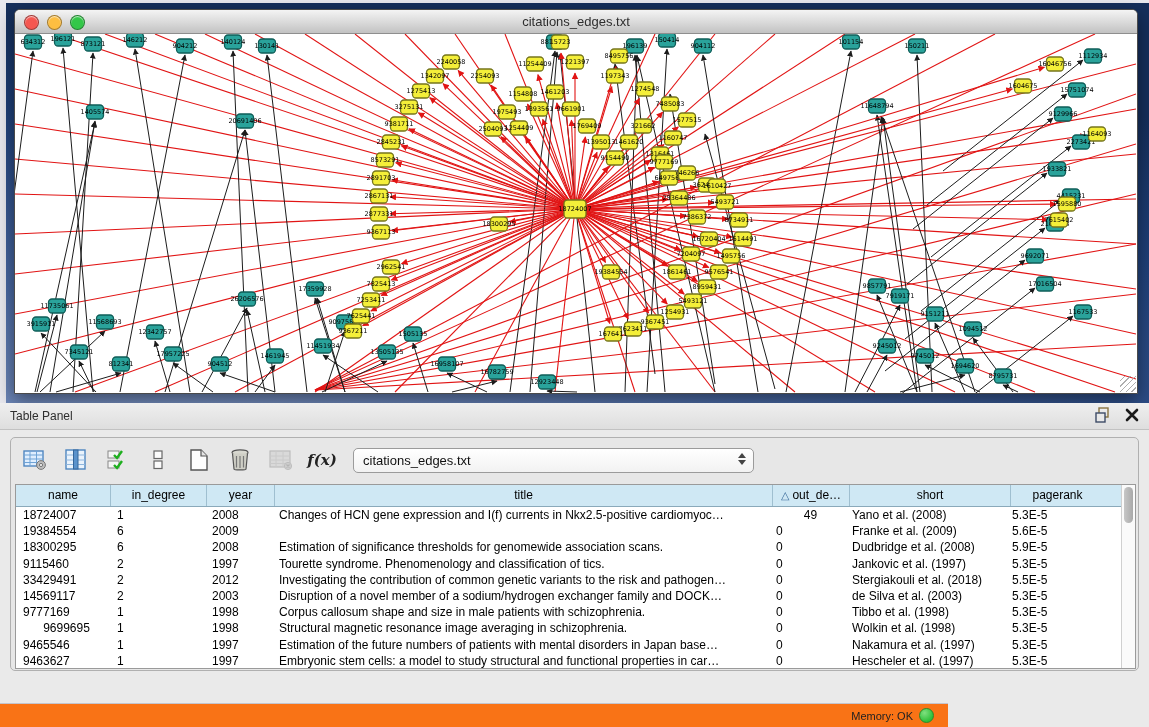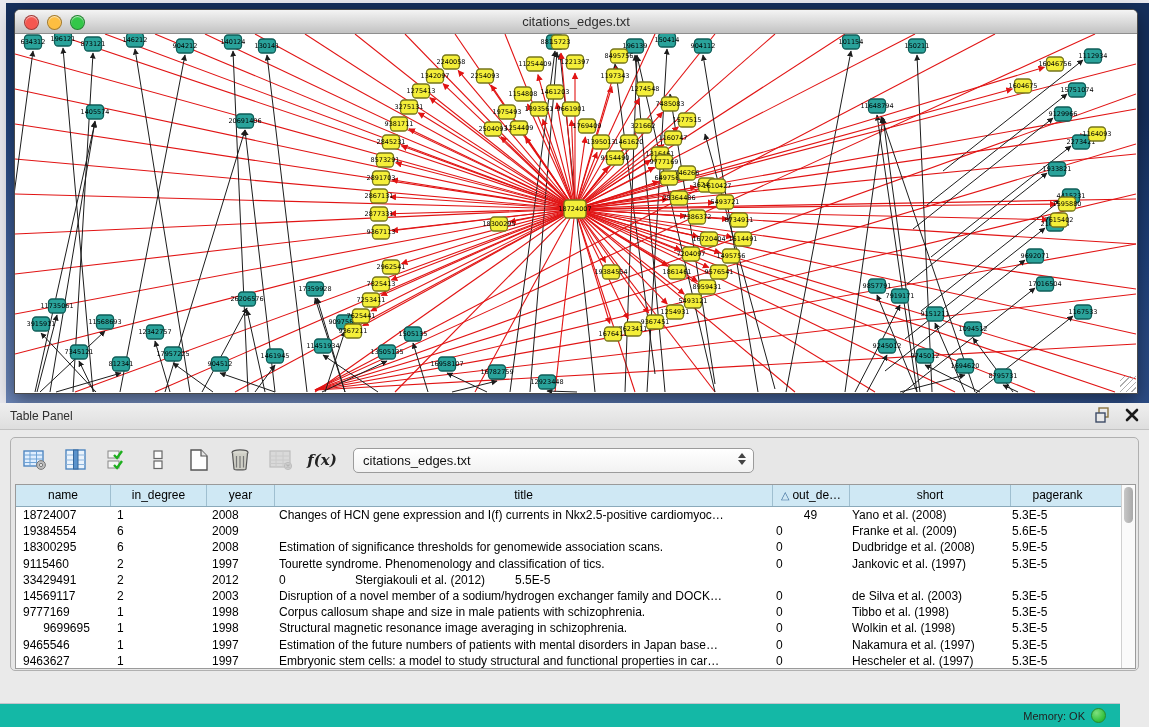--- a/index.html
+++ b/index.html
@@ -53,21 +53,21 @@
   #vthumb{position:absolute;left:1.5px;top:2px;width:9px;height:36px;border-radius:5px;
     background:linear-gradient(90deg,#c7c7c7,#a9a9a9);}
   
   #tabs{position:absolute;left:0;top:272px;width:100%;display:flex;justify-content:center;}
   .tab{height:20px;line-height:20px;font-size:13px;padding:0 14px;background:#fdfdfd;color:#111;
     border:1px solid #9a9a9a;border-left:none;}
   .tab:first-child{border-left:1px solid #9a9a9a;border-radius:4px 0 0 4px;}
   .tab:last-child{border-radius:0 4px 4px 0;}
   .tab.sel{background:linear-gradient(#8e8e8e,#6e6e6e);color:#e8e8e8;}
   
-  #statusbar{position:absolute;left:0;top:703px;width:1120px;height:24px;background:#14b8a6;
+  #statusbar{position:absolute;left:0;top:703px;width:948px;height:24px;background:#f97316;
     border-top:1px solid #c4c4cc;}
   #memory{position:absolute;right:14px;top:4px;display:flex;align-items:center;gap:6px;
     font-size:11px;color:#222;}
   #memdot{width:13px;height:13px;border-radius:50%;border:1px solid #2a8a2a;
     background:radial-gradient(circle at 35% 30%,#7fe07f,#2fbf3a 70%);}
 </style>
 </head>
 <body>
 
 <div id="desktop">
@@ -644,22 +644,23 @@
               <div class="td" style="width: 67px;">1997</div>
               <div class="td" style="width: 497px;">Tourette syndrome. Phenomenology and classification of tics.</div>
               <div class="td" style="width: 76px;">0</div>
               <div class="td" style="width: 160px;">Jankovic et al. (1997)</div>
               <div class="td" style="width: 93px;">5.3E-5</div>
             </div>
             <div class="tr">
               <div class="td" style="width: 94px;">33429491</div>
               <div class="td" style="width: 95px;">2</div>
               <div class="td" style="width: 67px;">2012</div>
-              <div class="td" style="width: 76px;">0</div>
-              <div class="td" style="width: 160px;">Stergiakouli et al. (2012)</div>
+              <div class="td" style="width: 497px;">Investigating the contribution of common genetic variants to the risk and pathogen…</div>
+              <div class="td" style="width: 76px;">0</div>
+              <div class="td" style="width: 160px;">Stergiakouli et al. (2018)</div>
               <div class="td" style="width: 93px;">5.5E-5</div>
             </div>
             <div class="tr">
               <div class="td" style="width: 94px;">14569117</div>
               <div class="td" style="width: 95px;">2</div>
               <div class="td" style="width: 67px;">2003</div>
               <div class="td" style="width: 497px;">Disruption of a novel member of a sodium/hydrogen exchanger family and DOCK…</div>
               <div class="td" style="width: 76px;">0</div>
               <div class="td" style="width: 160px;">de Silva et al. (2003)</div>
               <div class="td" style="width: 93px;">5.3E-5</div>

